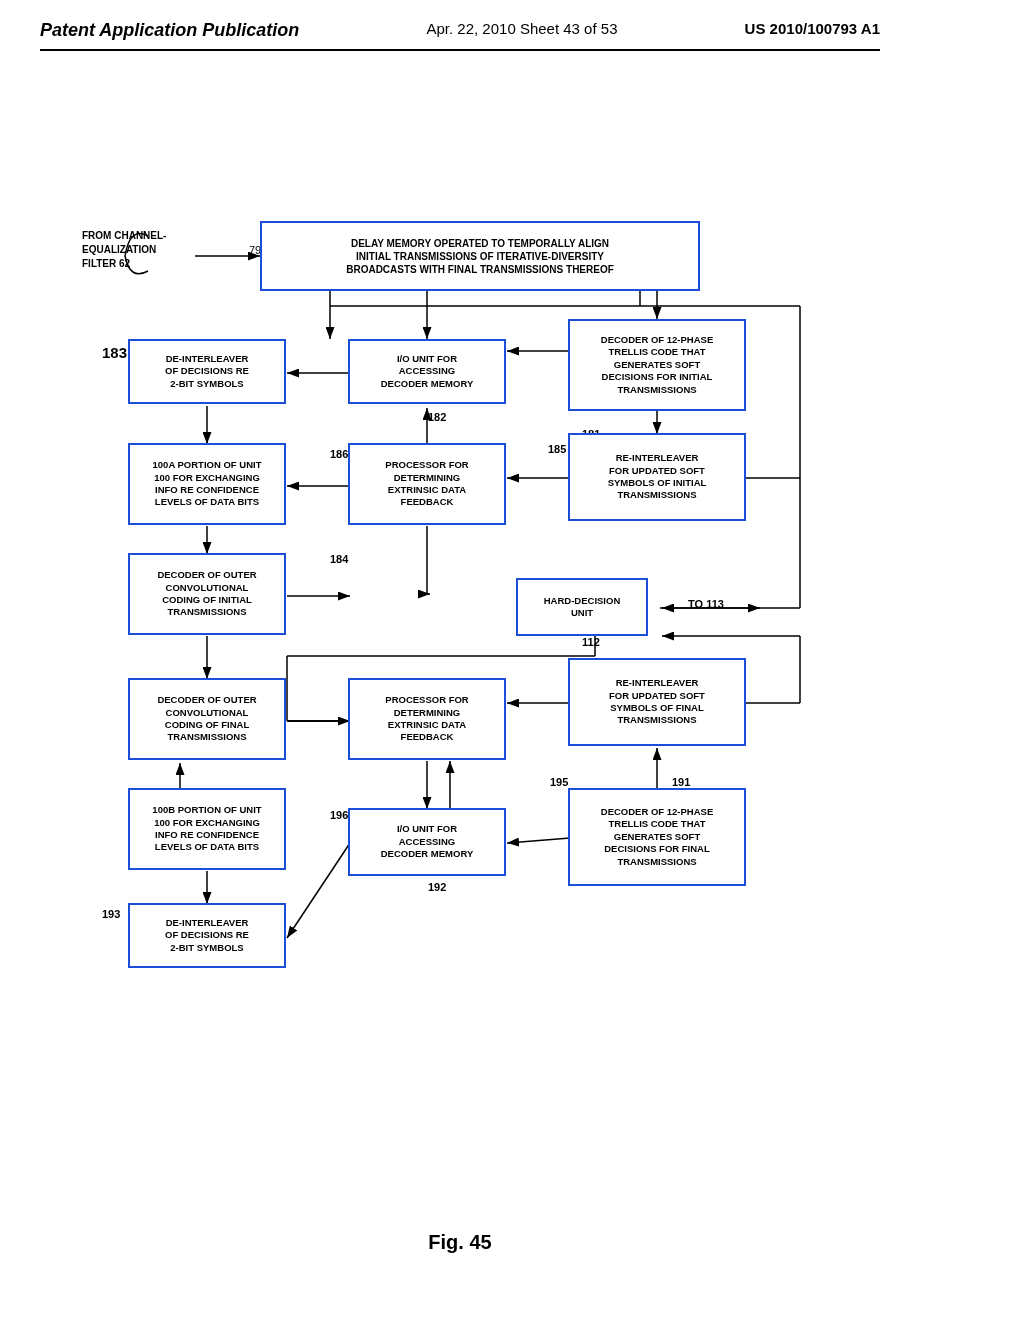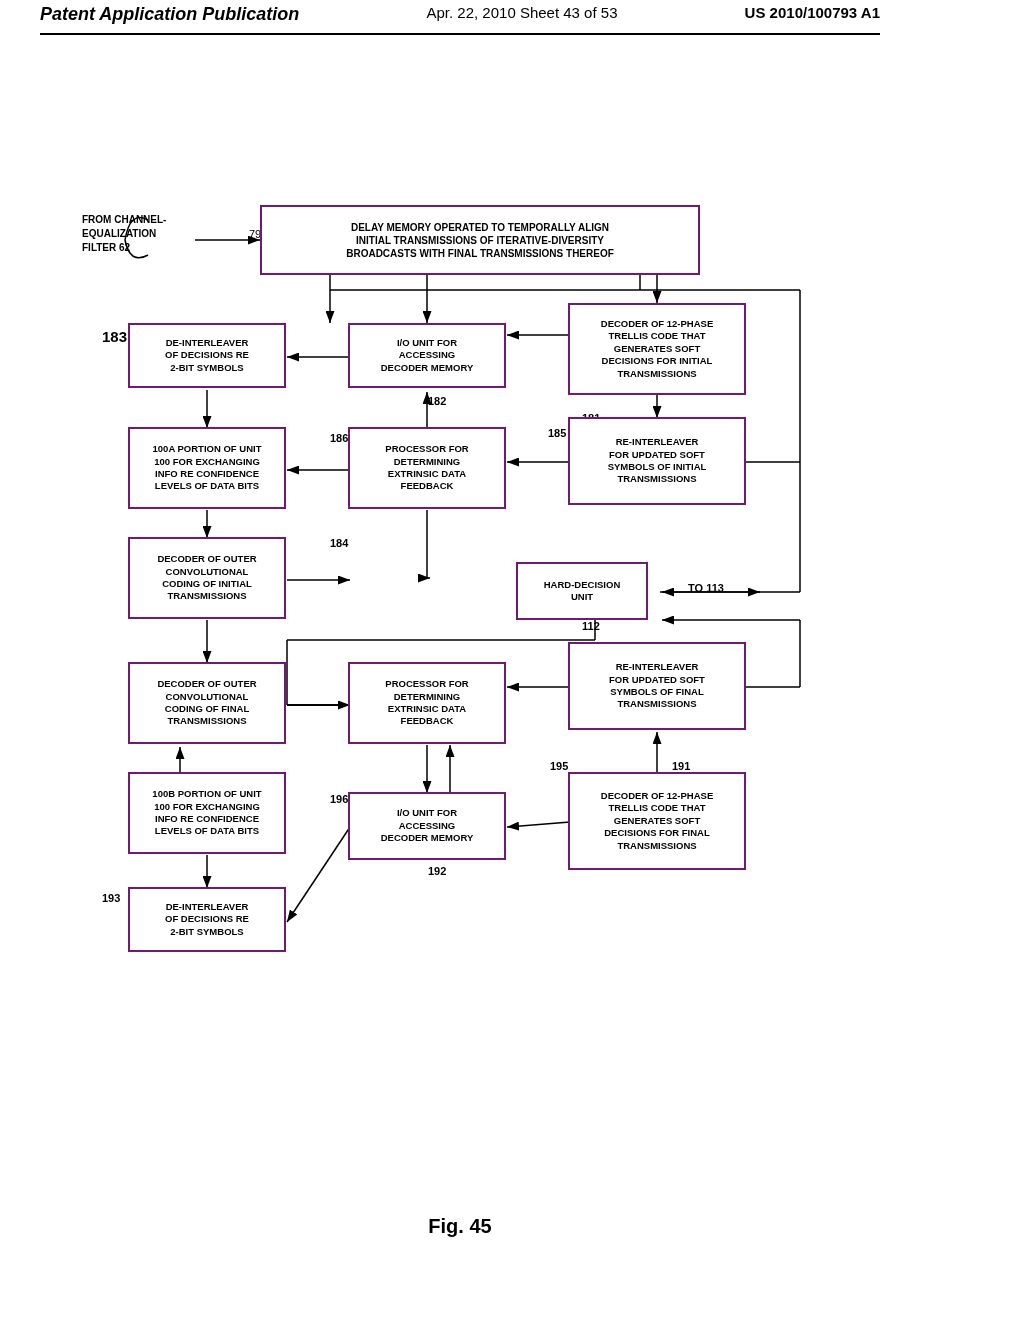--- a/index.html
+++ b/index.html
@@ -9,21 +9,21 @@
       width: 1024px;
       min-height: 1320px;
       position: relative;
       overflow-x: hidden;
     }
     .page {
       width: 920px;
       min-height: 1320px;
       background: #fff;
       position: relative;
-      padding: 4px 40px;
+      padding: 20px 40px;
     }
     .header {
       display: flex;
       justify-content: space-between;
       align-items: flex-start;
       border-bottom: 2px solid #000;
       padding-bottom: 8px;
       margin-bottom: 30px;
     }
     .header-left {
@@ -39,21 +39,21 @@
       font-size: 15px;
       font-weight: bold;
     }
     .diagram-area {
       position: relative;
       width: 100%;
       height: 1130px;
     }
     .box {
       position: absolute;
-      border: 2px solid #701a75;
+      border: 2px solid #1d4ed8;
       background: #fff;
       text-align: center;
       font-size: 10px;
       font-weight: bold;
       display: flex;
       align-items: center;
       justify-content: center;
       padding: 4px 6px;
       line-height: 1.3;
     }

